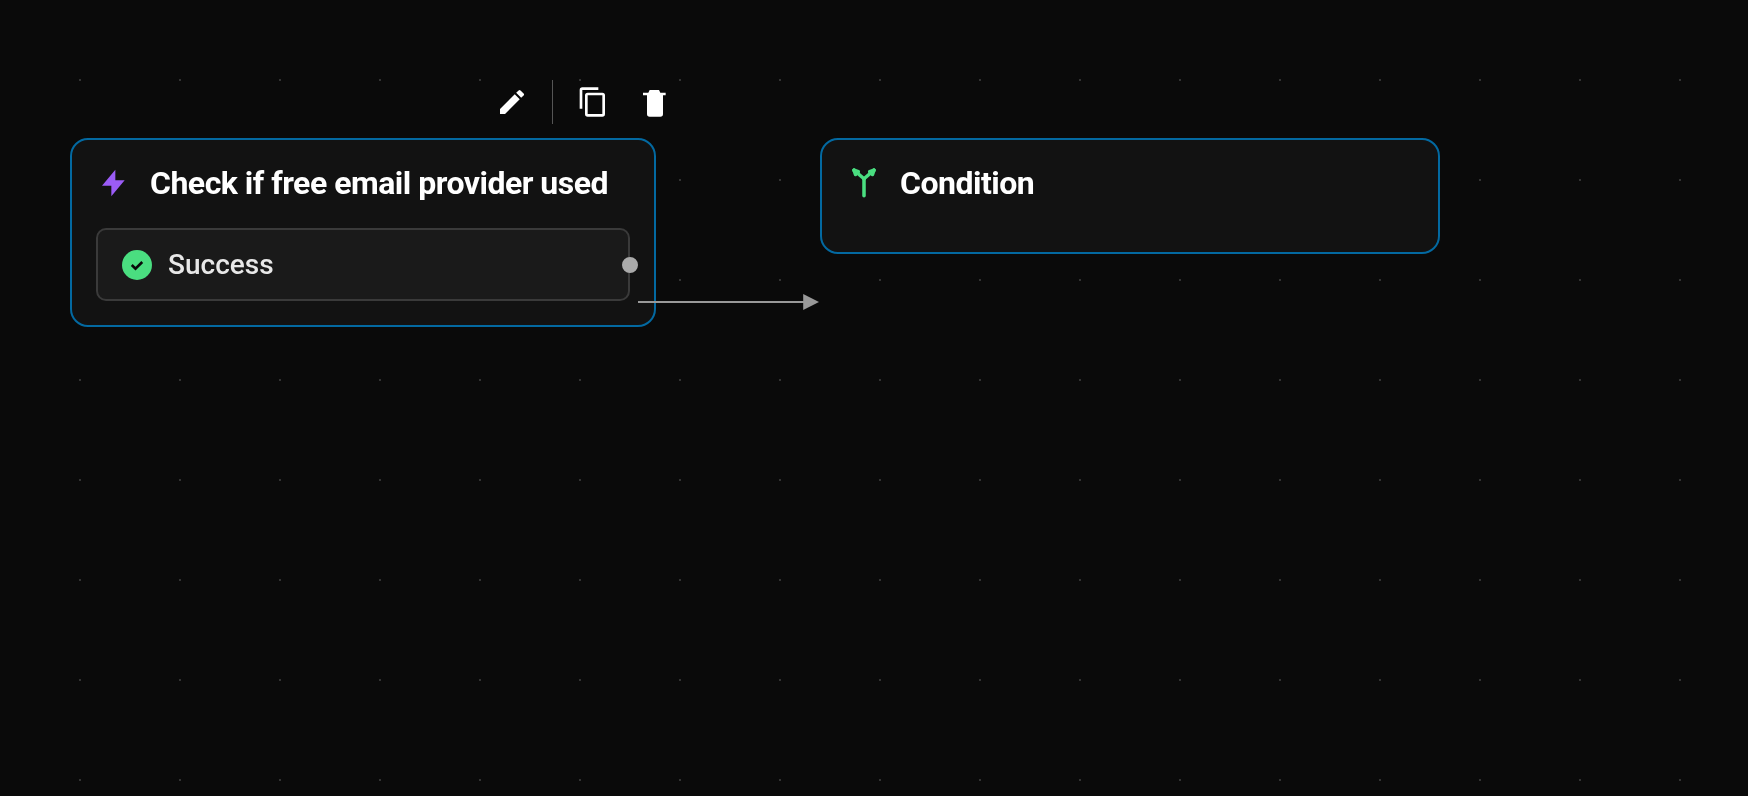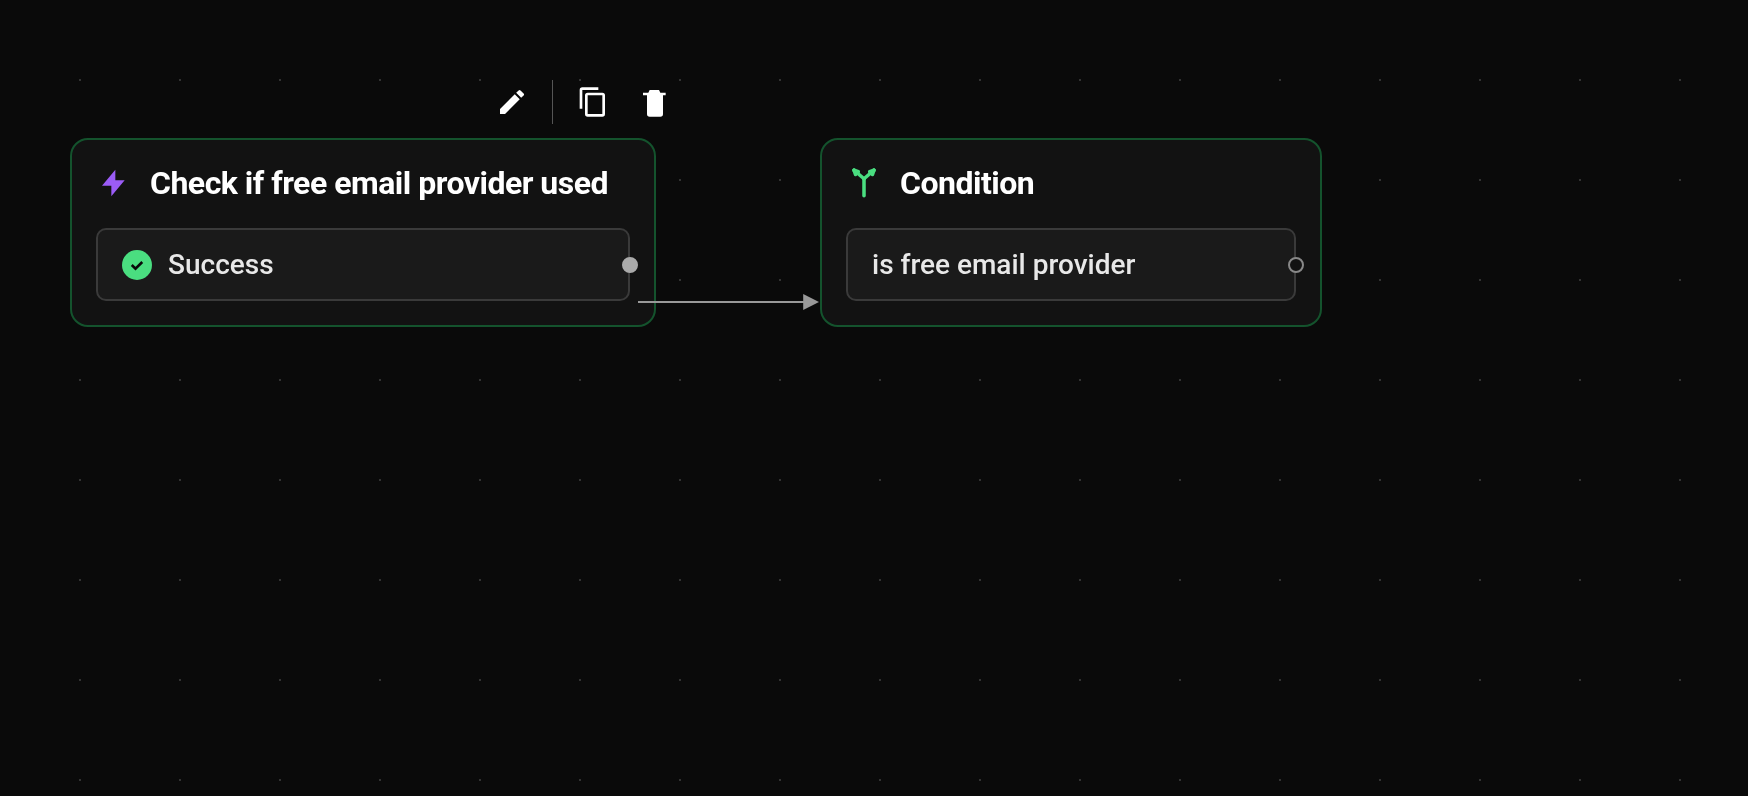--- a/index.html
+++ b/index.html
@@ -41,21 +41,21 @@
     display: flex;
     align-items: center;
     justify-content: center;
     cursor: pointer;
     color: #fff;
   }
   .tool-btn svg { width: 32px; height: 32px; }
   .node {
     position: absolute;
     background: #121212;
-    border: 2px solid #14532d;
+    border: 2px solid #0369a1;
     border-radius: 18px;
     padding: 24px;
   }
   .node-header {
     display: flex;
     align-items: center;
     gap: 18px;
     margin-bottom: 26px;
   }
   .node-header .icon {
@@ -119,21 +119,21 @@
     height: 16px;
     border-radius: 50%;
     background: #121212;
     border: 2px solid #888;
   }
   .edge {
     position: absolute;
     pointer-events: none;
   }
   #node-a { left: 70px; top: 138px; width: 586px; }
-  #node-b { left: 820px; top: 138px; width: 502px; }
+  #node-b { left: 820px; top: 138px; width: 620px; }
 </style>
 </head>
 <body>
 
 <div class="dot-grid"></div>
 
 <div class="canvas">
 
   <div class="toolbar">
     <div class="tool-btn">
@@ -191,19 +191,15 @@
           <path d="M12 9L5 3"></path>
           <path d="M12 9l7-6"></path>
           <path d="M5 3l3 1"></path>
           <path d="M5 3l1 3"></path>
           <path d="M19 3l-3 1"></path>
           <path d="M19 3l-1 3"></path>
         </svg>
       </div>
       <div class="node-title">Condition</div>
     </div>
-    <div class="slot">
-      <div class="slot-label">is free email provider</div>
-      <div class="port-open"></div>
-    </div>
   </div>
 
 </div>
 
 </body></html>

